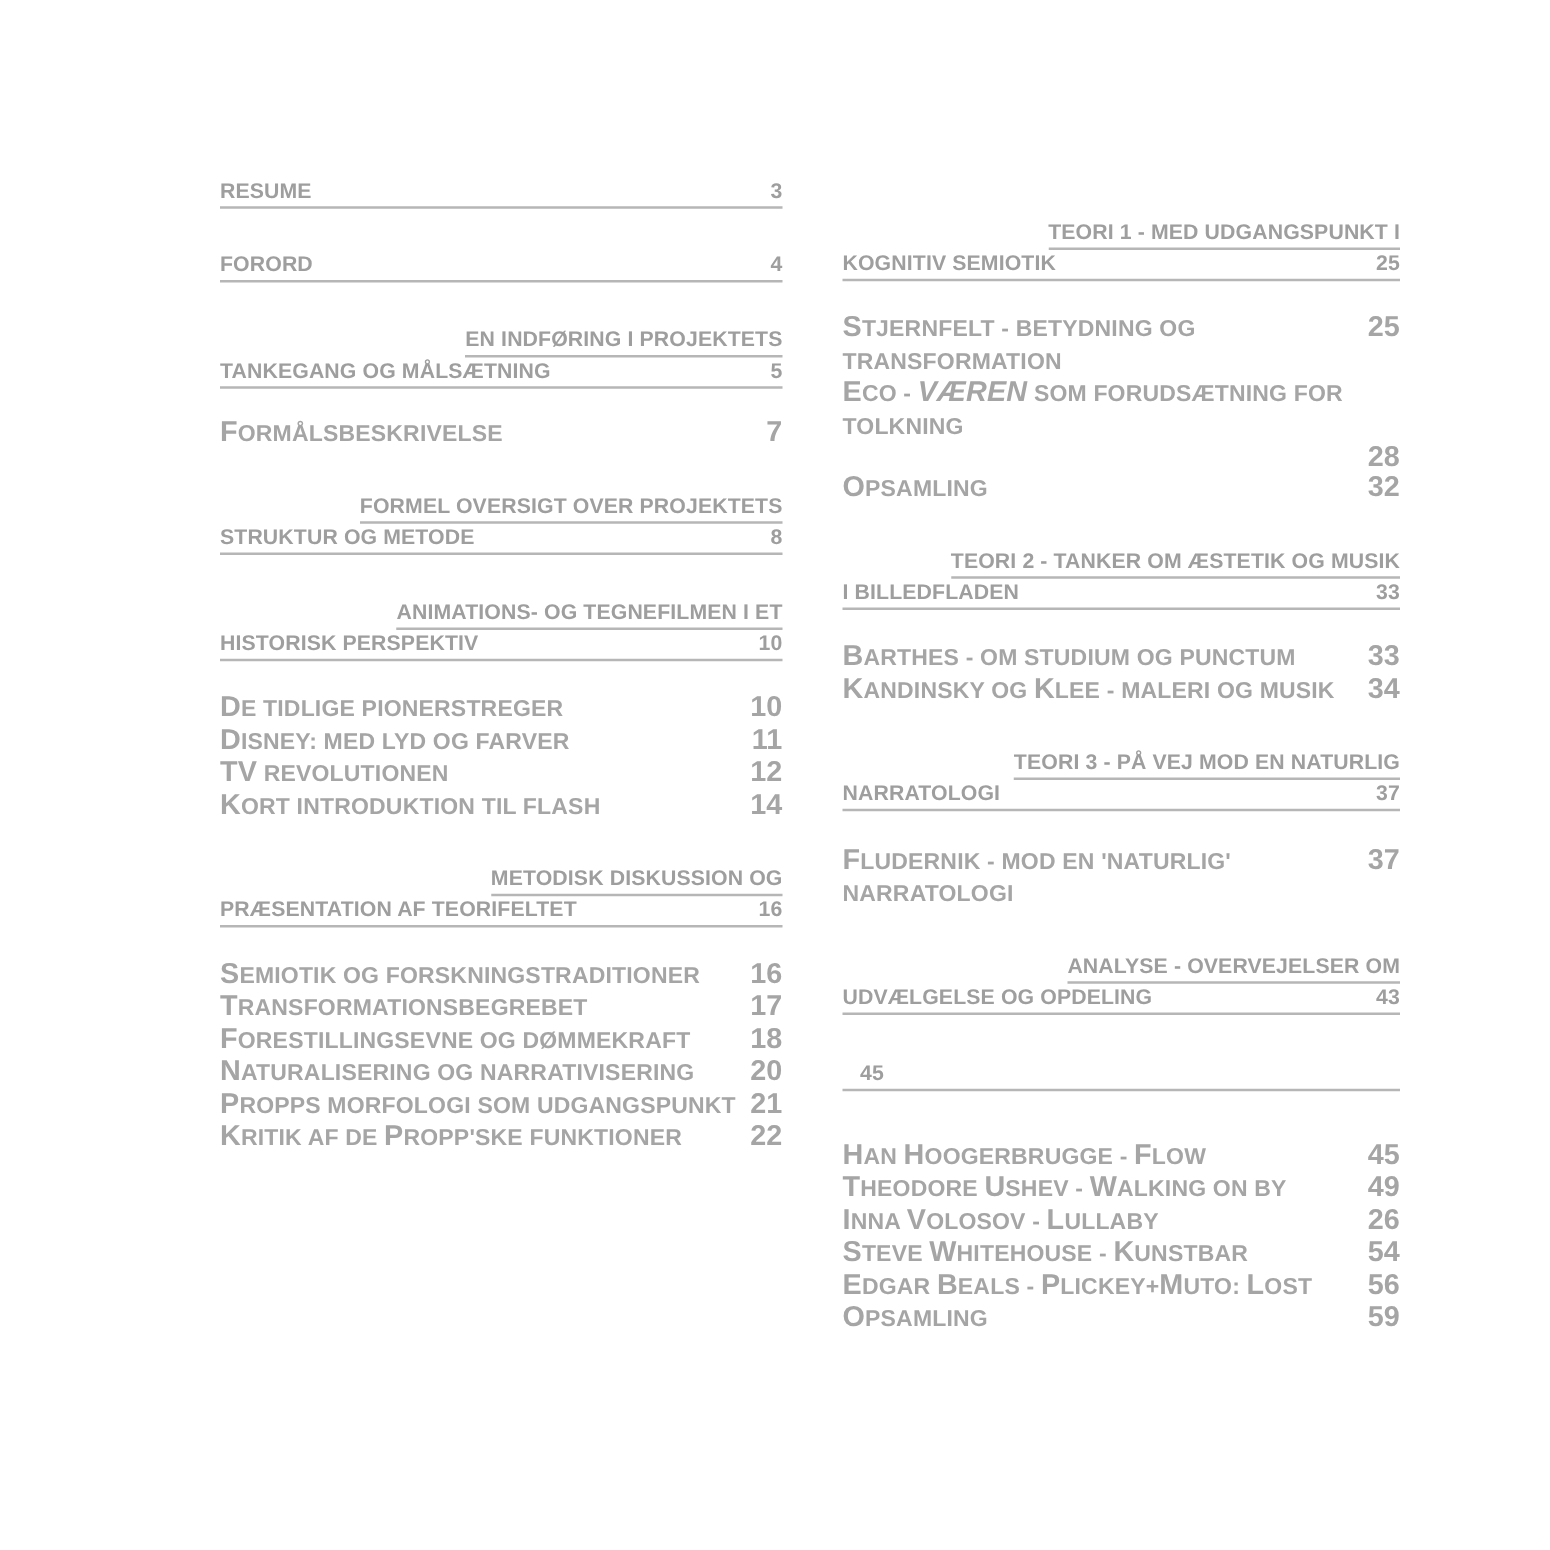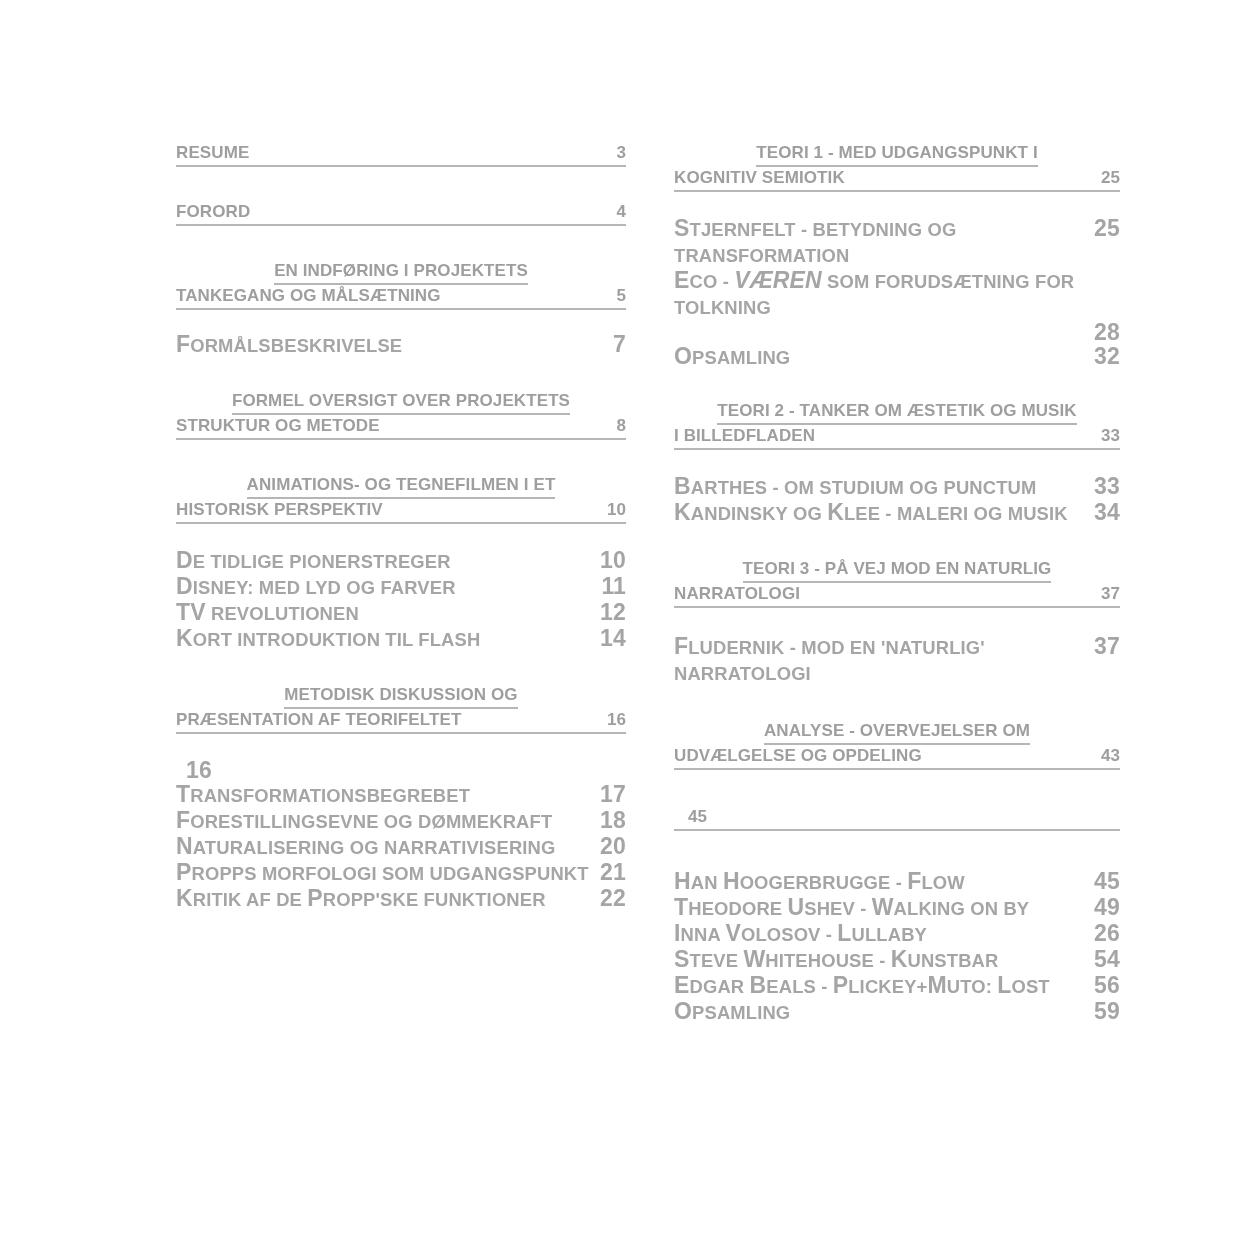--- a/index.html
+++ b/index.html
@@ -55,21 +55,22 @@
     margin-bottom: 34px;
   }
   .lvl1 .row {
     display: flex;
     align-items: baseline;
     justify-content: space-between;
     border-bottom: 2px solid #b6b6b6;
   }
   
   .lvl1 .row.first {
-    justify-content: center;
+    justify-content: flex-end;
+    margin-top: 33px;
   }
   .lvl1 .row.first .t {
     border-bottom: 2px solid #b6b6b6;
     margin-bottom: -2px;
     padding-bottom: 0;
   }
   .lvl1 .row.first {
     border-bottom: none;
   }
   .lvl1 .t { white-space: pre; }
@@ -196,20 +197,21 @@
         </div>
         <div class="row">
           <span class="t">PRÆSENTATION AF TEORIFELTET</span>
           <span class="pg">16</span>
         </div>
       </div>
 
       <div class="group">
         <div class="entry lvl2">
           <div class="row">
+            <span class="t"><span class="cap">S</span><span class="sc">EMIOTIK OG FORSKNINGSTRADITIONER</span></span>
             <span class="pg">16</span>
           </div>
         </div>
         <div class="entry lvl2">
           <div class="row">
             <span class="t"><span class="cap">T</span><span class="sc">RANSFORMATIONSBEGREBET</span></span>
             <span class="pg">17</span>
           </div>
         </div>
         <div class="entry lvl2">

